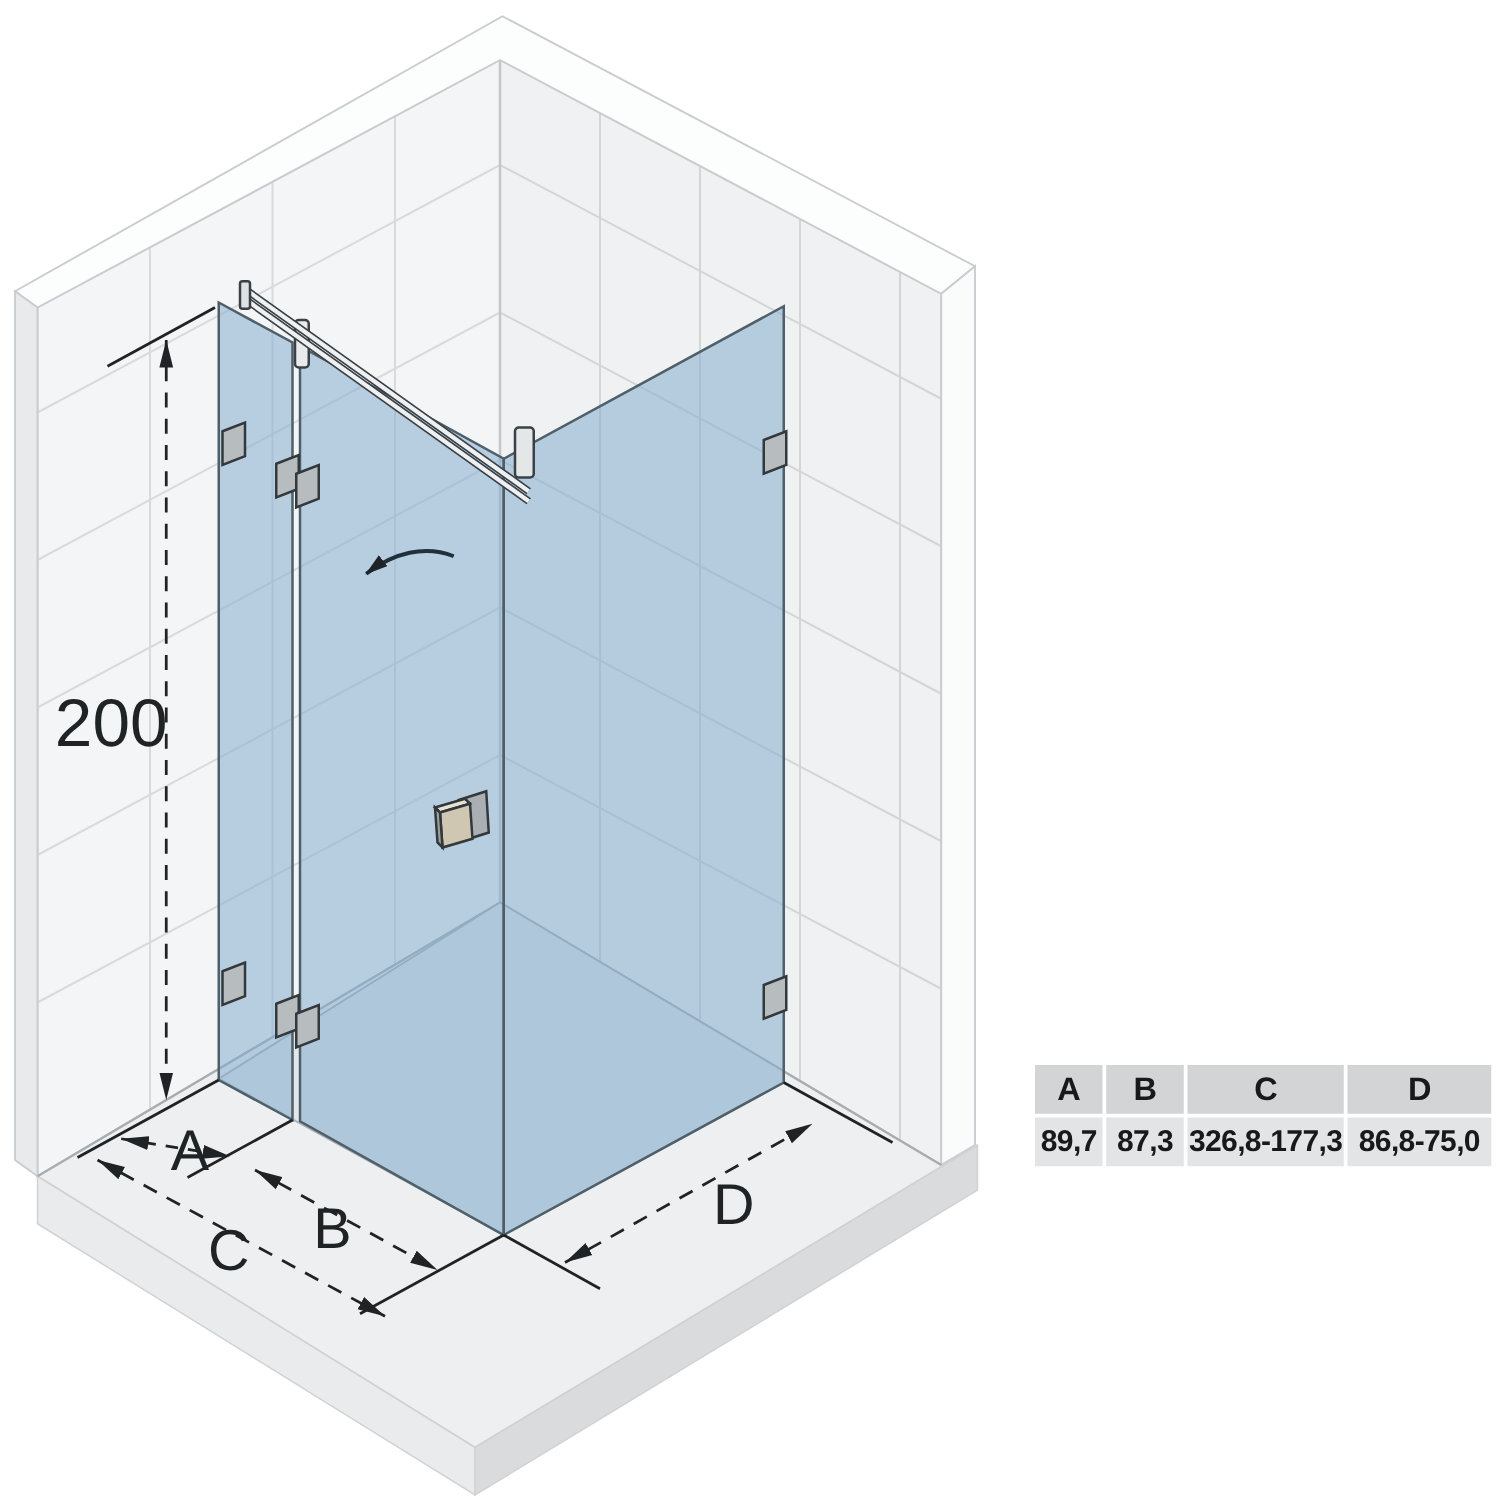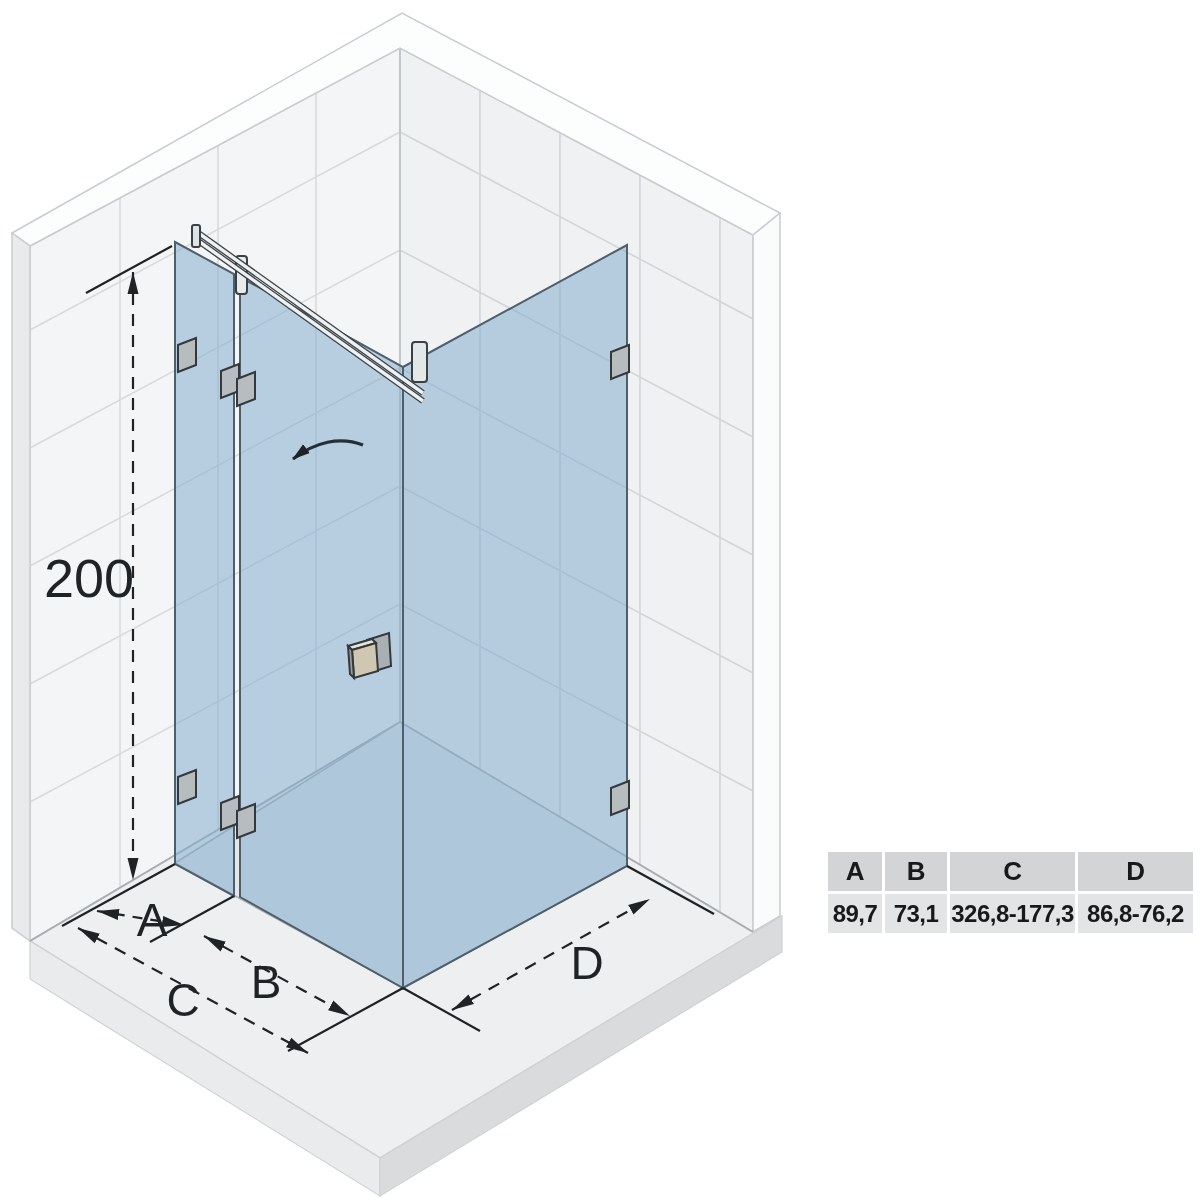--- a/index.html
+++ b/index.html
@@ -154,18 +154,18 @@
     <text class="dim-label" x="587" y="979" font-size="46" text-anchor="middle">D</text>
   </g>
 </svg>
 
 <div class="dim-table">
   <div class="cell th">A</div>
   <div class="cell th">B</div>
   <div class="cell th">C</div>
   <div class="cell th">D</div>
   <div class="cell td">89,7</div>
-  <div class="cell td">73,1</div>
+  <div class="cell td">87,3</div>
   <div class="cell td">326,8-177,3</div>
-  <div class="cell td">86,8-76,2</div>
+  <div class="cell td">86,8-75,0</div>
 </div>
 
 </div>
 
 </body></html>

